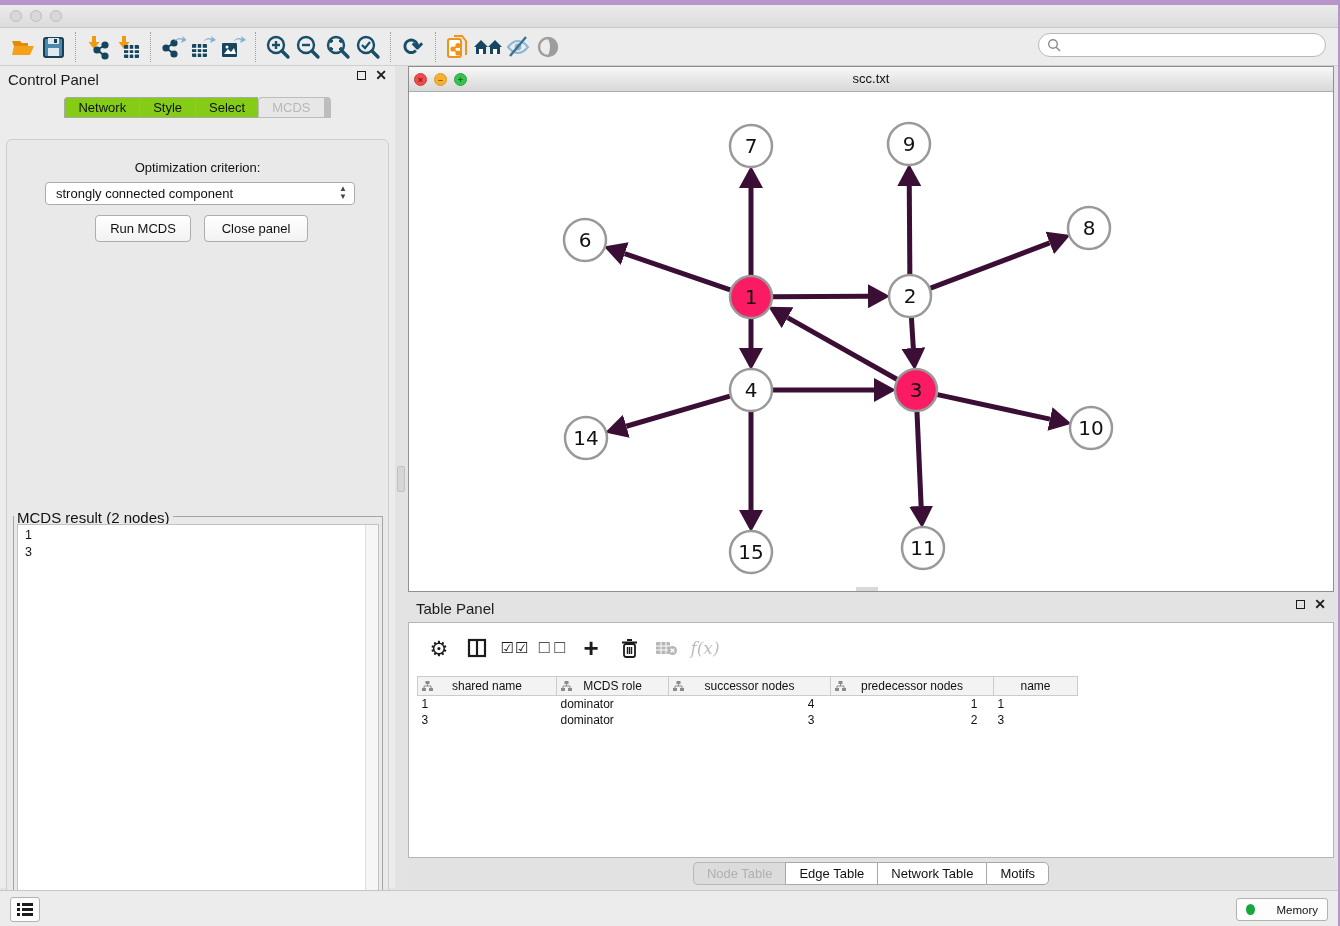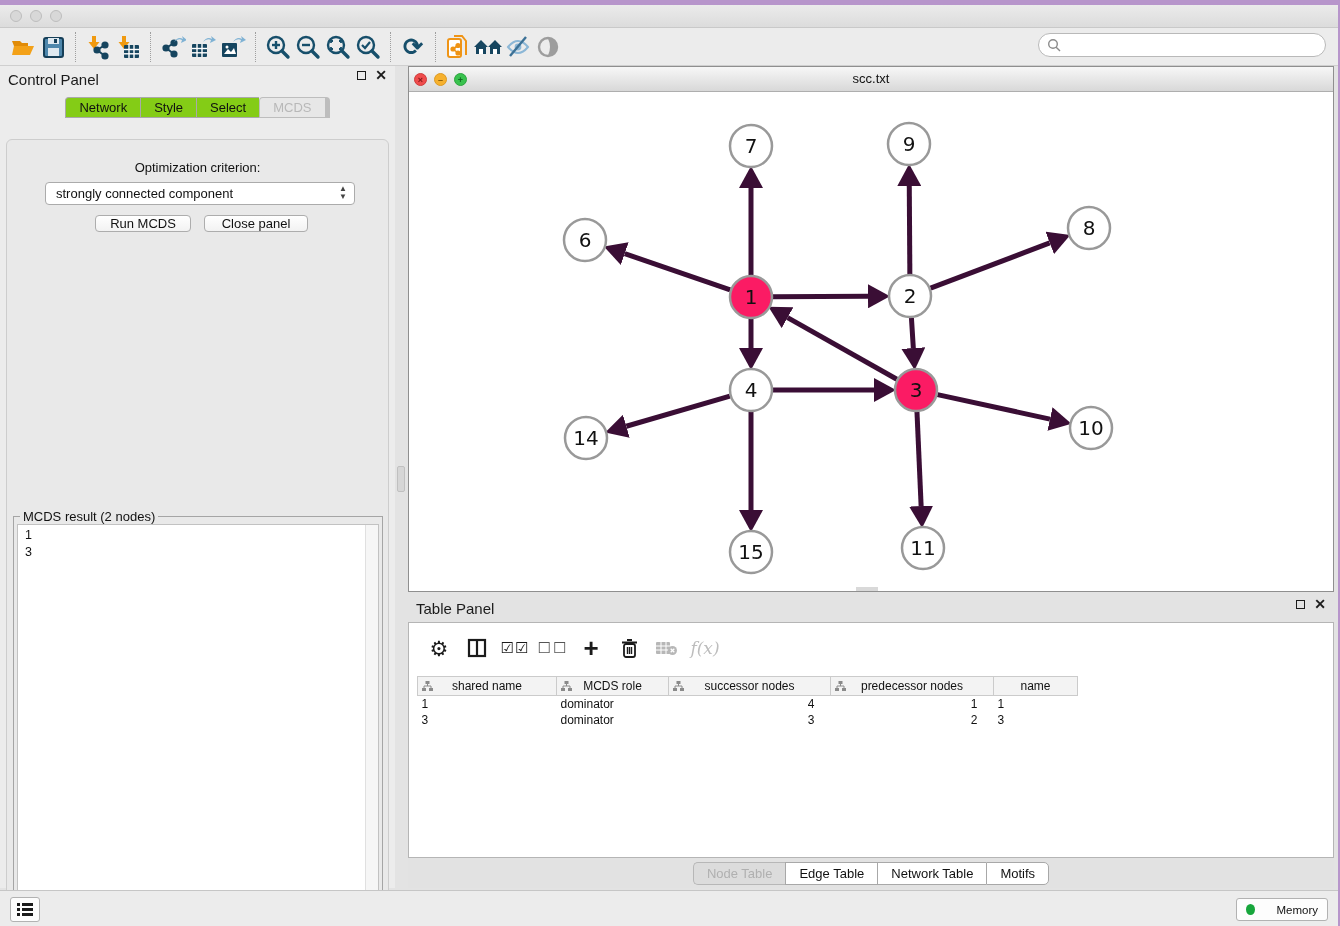--- a/index.html
+++ b/index.html
@@ -34,36 +34,36 @@
   #control-panel { position:absolute; left:0; top:0; width:395px; height:822px; background:#ececec; }
   .panel-title-row { position:relative; height:26px; }
   .panel-title { position:absolute; left:8px; top:5px; font-size:15px; color:#1b1b1b; }
   .panel-btns { position:absolute; right:8px; top:5px; display:flex; gap:9px; align-items:center; }
   .float-btn { width:9px; height:9px; border:1.5px solid #1b1b1b; display:inline-block; }
   .close-btn { font-size:14px; font-weight:bold; color:#1b1b1b; line-height:9px; }
   #cp-tabs { position:absolute; left:0; top:31px; width:395px; display:flex; justify-content:center; z-index:2; }
   .cp-tab { height:21px; padding:0 13px; font-size:13px; line-height:20px; background:#84cc16;
     border:1px solid #a9a9a9; border-right:none; color:#111; }
   .cp-tab:first-child { border-top-left-radius:4px; }
-  .cp-tab:last-child { border-right:5px solid #000000; border-top-right-radius:4px; }
+  .cp-tab:last-child { border-right:7px solid #000000; border-top-right-radius:4px; }
   .cp-tab.selected { background:#e7e7e7; color:#b8b8b8; border-color:#bdbdbd; border-radius:4px 4px 0 0; }
   #cp-content { position:absolute; left:6px; top:51px; width:383px; height:761px;
     background:#e9e9e9; border:1px solid #cdcdcd; border-radius:6px;margin-top:22px; }
   #opt-label { position:absolute; left:0; width:100%; top:20px; text-align:center; font-size:13px; color:#111; }
   #criterion-select { position:absolute; left:38px; top:42px; width:310px; height:23px; background:#fff;
     border:1px solid #ababab; border-radius:4px; display:flex; align-items:center; font-size:13px; padding-left:10px; color:#111; }
   .stepper { position:absolute; right:7px; top:2px; display:flex; flex-direction:column; line-height:8px; font-size:8px; color:#444; }
-  .cp-button { position:absolute; top:75px; height:17px; background:linear-gradient(#ffffff,#f2f2f2);
+  .cp-button { position:absolute; top:75px; height:27px; background:linear-gradient(#ffffff,#f2f2f2);
     border:1px solid #adadad; border-radius:4px; font-size:13px; color:#111;
     display:flex; align-items:center; justify-content:center; }
   #run-btn { left:88px; width:96px; }
   #closepanel-btn { left:197px; width:104px; }
   #result-group { position:absolute; left:6px; top:376px; width:370px; height:380px;
     border:1px solid #a5a5a5; }
-  #result-legend { position:absolute; left:6px; top:-8px; background:#e9e9e9; padding:0 3px; font-size:13px; color:#111; }
+  #result-legend { position:absolute; left:0; top:-8px; background:#e9e9e9; padding:0 3px; font-size:15px; color:#111; }
   #result-text { position:absolute; left:3px; top:7px; right:3px; bottom:3px; background:#fff;
     border:1px solid #c2c2c2; font-family:"Liberation Sans",sans-serif; font-size:12.5px; color:#111;
     padding:2px 0 0 7px; line-height:17px; }
   #result-scrollbar { position:absolute; right:0; top:0; bottom:0; width:13px; background:#f6f6f6; border-left:1px solid #e0e0e0; }
 
   
   #splitter-grip { position:absolute; left:397px; top:400px; width:8px; height:26px;
     background:#d6d6d6; border:1px solid #c0c0c0; border-radius:2px; }
 
   

